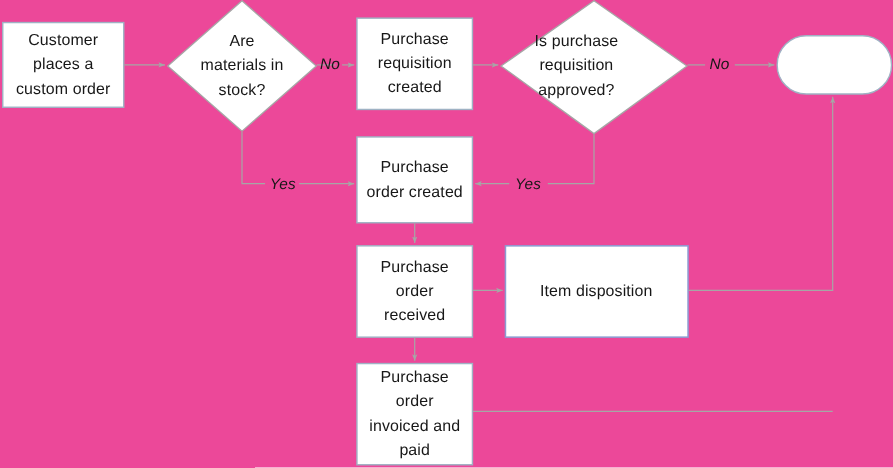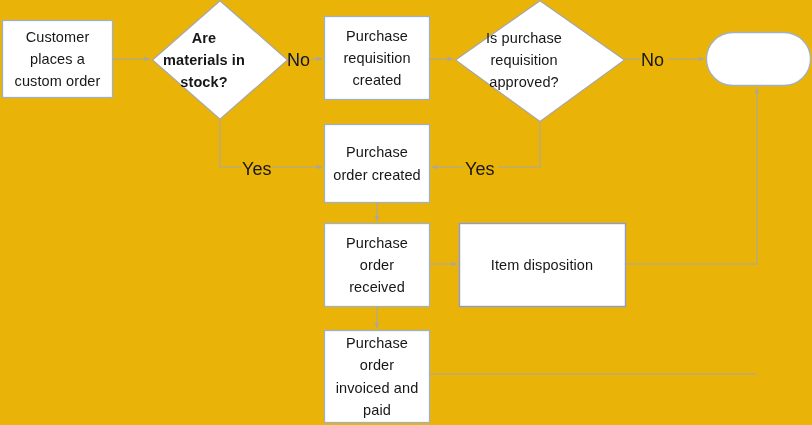--- a/index.html
+++ b/index.html
@@ -8,21 +8,21 @@
     padding: 0;
     background: #ffffff;
   }
   body {
     font-family: "Liberation Sans", "DejaVu Sans", sans-serif;
   }
   #diagram-root {
     position: relative;
     width: 812px;
     height: 425px;
-    background: #eab308;
+    background: #ec4899;
     overflow: hidden;
   }
   svg.flow-canvas {
     position: absolute;
     left: 0;
     top: 0;
     width: 812px;
     height: 425px;
   }
   .node-label {
@@ -34,26 +34,27 @@
     color: #171717;
     font-size: 14.5px;
     line-height: 1.52;
     white-space: pre-line;
     pointer-events: none;
     letter-spacing: 0.1px;
   }
   .edge-label {
     position: absolute;
     color: #171717;
-    font-size: 18px;
+    font-size: 14px;
     line-height: 1;
     white-space: nowrap;
-    text-align: left;
+    text-align: center;
     pointer-events: none;
     letter-spacing: 0.1px;
+    font-style: italic;
   }
 </style>
 </head>
 <body>
 
 <div id="diagram-root">
 
   <svg class="flow-canvas" viewBox="0 0 812 425" xmlns="http://www.w3.org/2000/svg">
     <defs>
       <marker id="arrow" markerWidth="7" markerHeight="7" refX="6" refY="3" orient="auto" markerUnits="userSpaceOnUse">
@@ -135,21 +136,21 @@
 
       
       <path d="M430,374 L757,374"></path>
     </g>
   </svg>
 
   <div class="node-label" style="left:2px; top:20px; width:111px; height:78px;">Customer
 places a
 custom order</div>
 
-  <div class="node-label" style="left:144px; top:10px; width:120px; height:100px;font-weight:bold;">Are
+  <div class="node-label" style="left:160px; top:10px; width:120px; height:100px;">Are
 materials in
 stock?</div>
 
   <div class="node-label" style="left:324px; top:16px; width:106px; height:84px;">Purchase
 requisition
 created</div>
 
   <div class="node-label" style="left:452px; top:10px; width:144px; height:100px;">Is purchase
 requisition
 approved?</div>

